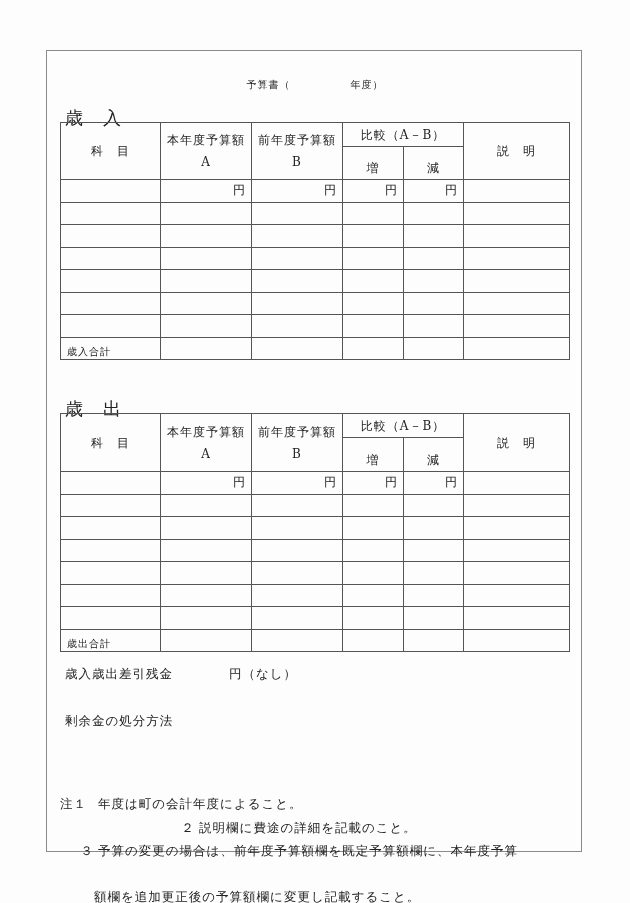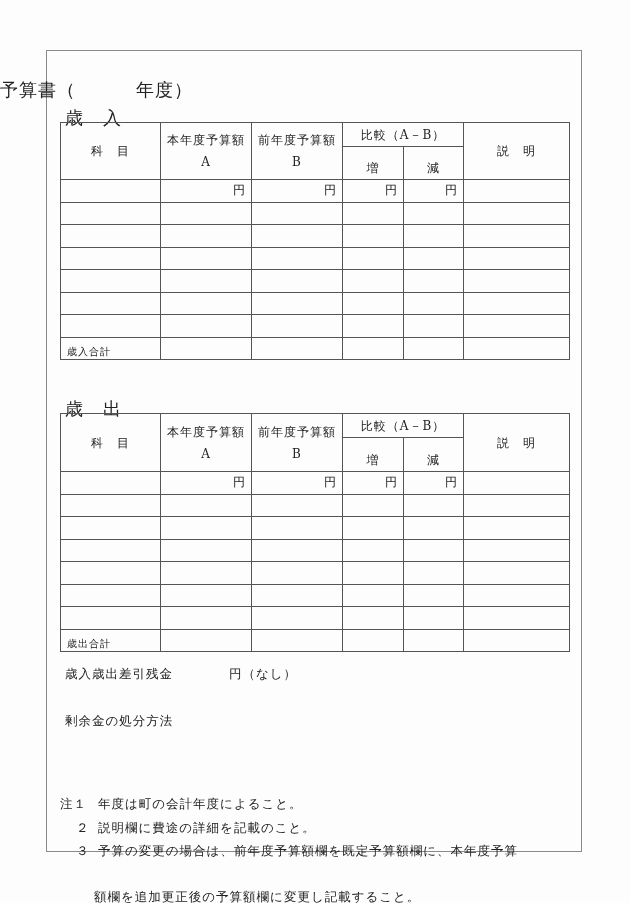--- a/index.html
+++ b/index.html
@@ -1,30 +1,30 @@
 <!DOCTYPE html>
 <html><head>
 <meta charset="utf-8">
 <style>
   html, body { margin:0; padding:0; background:#fdfdfd; }
   body { width:630px; height:903px; position:relative; font-family:"DejaVu Serif", serif; color:#222; overflow:hidden; }
   .frame { position:absolute; left:46px; top:50px; width:536px; height:802px; border:1px solid #8a8a8a; box-sizing:border-box; }
-  .title { position:absolute; left:0; width:100%; top:78px; font-size:18px; letter-spacing:1px; }
+  .title { position:absolute; left:0; width:100%; top:78px; text-align:center; font-size:10px; letter-spacing:1px; }
   .title .gap { display:inline-block; width:60px; }
   .sec { position:absolute; left:65px; font-size:18px; letter-spacing:1px; }
   table.budget { position:absolute; left:60px; width:509px; border-collapse:collapse; table-layout:fixed; font-size:12px; }
   table.budget td { border:1px solid #555; padding:0; height:22.5px; box-sizing:border-box; }
   table.budget td.yen { text-align:right; padding-right:6px; font-size:12px; }
   table.budget td.hdr { text-align:center; font-size:12px; line-height:22px; letter-spacing:1px; }
   table.budget td.total { padding-left:6px; font-size:10px; letter-spacing:1px; vertical-align:bottom; }
   .line { position:absolute; left:65px; font-size:12.5px; letter-spacing:1px; }
   .notes { position:absolute; left:60px; top:792px; font-size:12.5px; letter-spacing:1px; line-height:23.5px; }
   .notes .n { display:block; }
   .ind1 { padding-left:0; }
-  .ind2 { padding-left:16px; }
+  .ind2 { padding-left:16px;text-align:center; }
   .ind3 { padding-left:34px;margin-top:22px; }
 </style>
 </head>
 <body>
 
 <div class="frame"></div>
 
 <div class="title">
   <span>予算書（</span><span class="gap"></span><span>年度）</span>
 </div>

